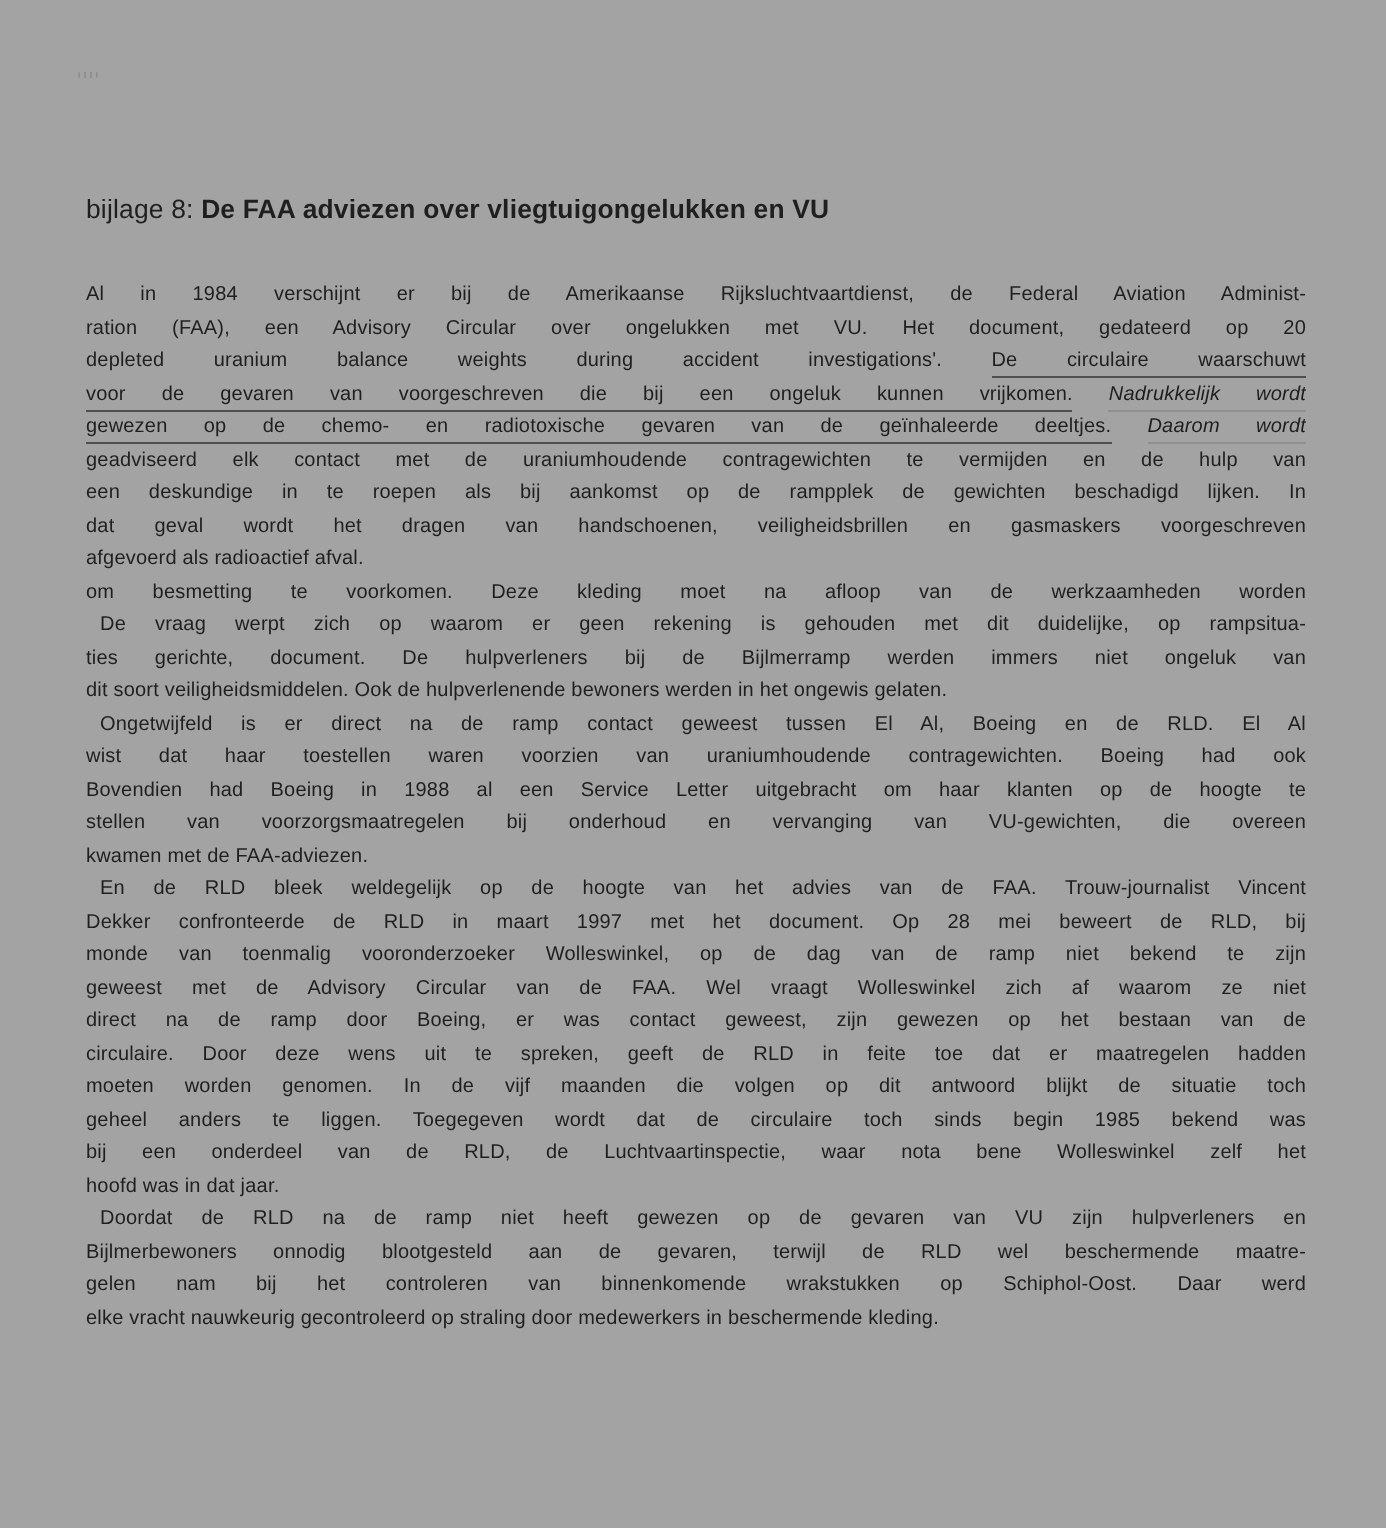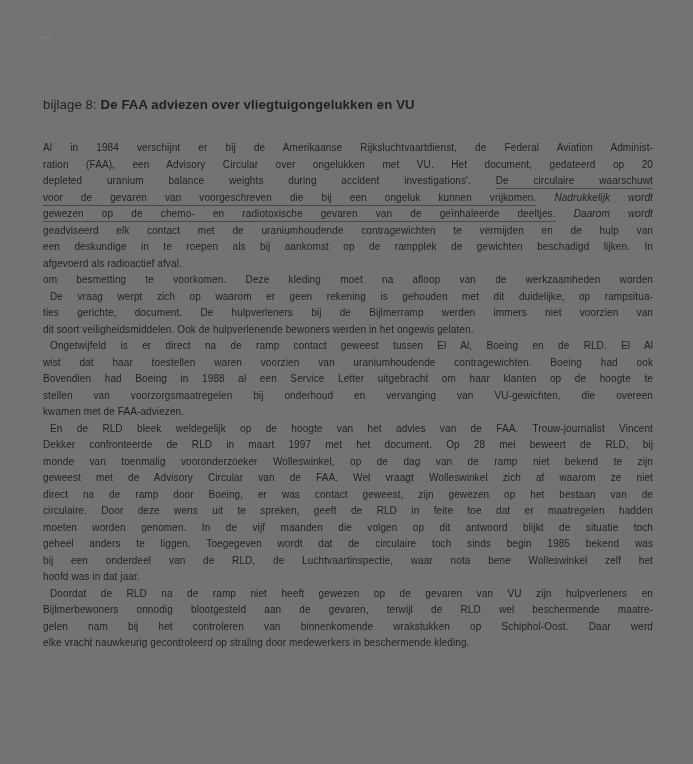--- a/index.html
+++ b/index.html
@@ -4,21 +4,21 @@
 <style>
   html, body {
     margin: 0;
     padding: 0;
     background: #ffffff;
   }
   .page {
     position: relative;
     width: 693px;
     height: 764px;
-    background: #737373;
+    background: #a3a3a3;
     color: #1f1f1f;
     font-family: "Liberation Sans", sans-serif;
     overflow: hidden;
   }
   
   .smudge {
     position: absolute;
     left: 39px;
     top: 36px;
     width: 10px;
@@ -79,24 +79,25 @@
   </div>
 
   <div class="body-text">
       <div class="line"><span>Al in 1984 verschijnt er bij de Amerikaanse Rijksluchtvaartdienst, de Federal Aviation Administ-</span></div>
       <div class="line"><span>ration (FAA), een Advisory Circular over ongelukken met VU. Het document, gedateerd op 20</span></div>
       <div class="line"><span>depleted uranium balance weights during accident investigations'. </span><span class="pencil-u">De circulaire waarschuwt</span></div>
       <div class="line"><span class="pencil-u">voor de gevaren van voorgeschreven die bij een ongeluk kunnen vrijkomen.</span><span> </span><span class="pencil-u faint">Nadrukkelijk wordt</span></div>
       <div class="line"><span class="pencil-u">gewezen op de chemo- en radiotoxische gevaren van de geïnhaleerde deeltjes.</span><span> </span><span class="pencil-u faint">Daarom wordt</span></div>
       <div class="line"><span>geadviseerd elk contact met de uraniumhoudende contragewichten te vermijden en de hulp van</span></div>
       <div class="line"><span>een deskundige in te roepen als bij aankomst op de rampplek de gewichten beschadigd lijken. In</span></div>
+      <div class="line"><span>dat geval wordt het dragen van handschoenen, veiligheidsbrillen en gasmaskers voorgeschreven</span></div>
       <div class="line last"><span>afgevoerd als radioactief afval.</span></div>
       <div class="line"><span>om besmetting te voorkomen. Deze kleding moet na afloop van de werkzaamheden worden</span></div>
       <div class="line indent"><span>De vraag werpt zich op waarom er geen rekening is gehouden met dit duidelijke, op rampsitua-</span></div>
-      <div class="line"><span>ties gerichte, document. De hulpverleners bij de Bijlmerramp werden immers niet voorzien van</span></div>
+      <div class="line"><span>ties gerichte, document. De hulpverleners bij de Bijlmerramp werden immers niet ongeluk van</span></div>
       <div class="line last"><span>dit soort veiligheidsmiddelen. Ook de hulpverlenende bewoners werden in het ongewis gelaten.</span></div>
       <div class="line indent"><span>Ongetwijfeld is er direct na de ramp contact geweest tussen El Al, Boeing en de RLD. El Al</span></div>
       <div class="line"><span>wist dat haar toestellen waren voorzien van uraniumhoudende contragewichten. Boeing had ook</span></div>
       <div class="line"><span>Bovendien had Boeing in 1988 al een Service Letter uitgebracht om haar klanten op de hoogte te</span></div>
       <div class="line"><span>stellen van voorzorgsmaatregelen bij onderhoud en vervanging van VU-gewichten, die overeen</span></div>
       <div class="line last"><span>kwamen met de FAA-adviezen.</span></div>
       <div class="line indent"><span>En de RLD bleek weldegelijk op de hoogte van het advies van de FAA. Trouw-journalist Vincent</span></div>
       <div class="line"><span>Dekker confronteerde de RLD in maart 1997 met het document. Op 28 mei beweert de RLD, bij</span></div>
       <div class="line"><span>monde van toenmalig vooronderzoeker Wolleswinkel, op de dag van de ramp niet bekend te zijn</span></div>
       <div class="line"><span>geweest met de Advisory Circular van de FAA. Wel vraagt Wolleswinkel zich af waarom ze niet</span></div>

